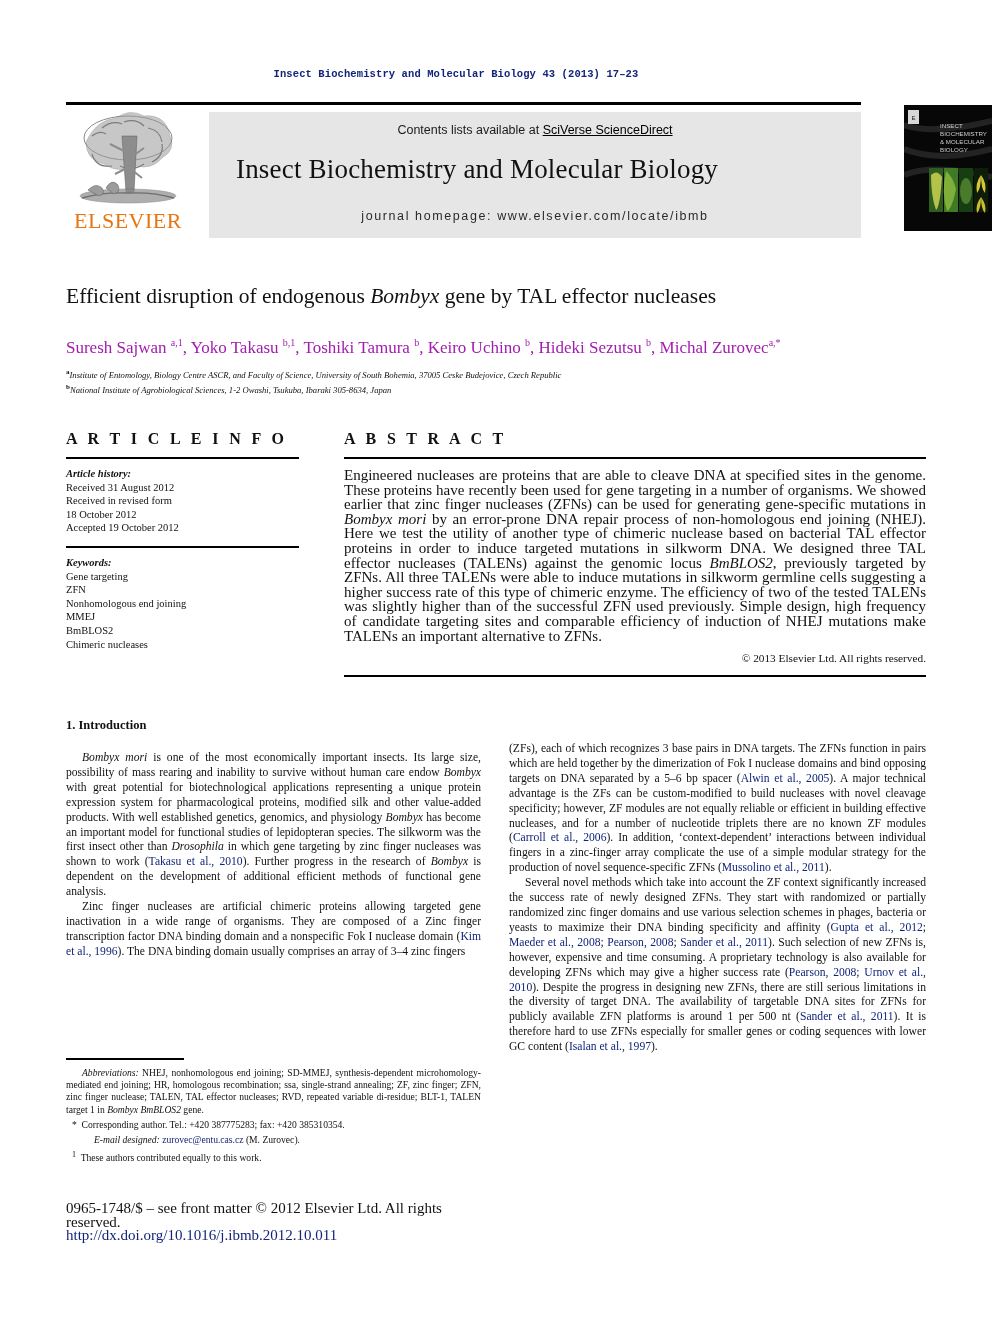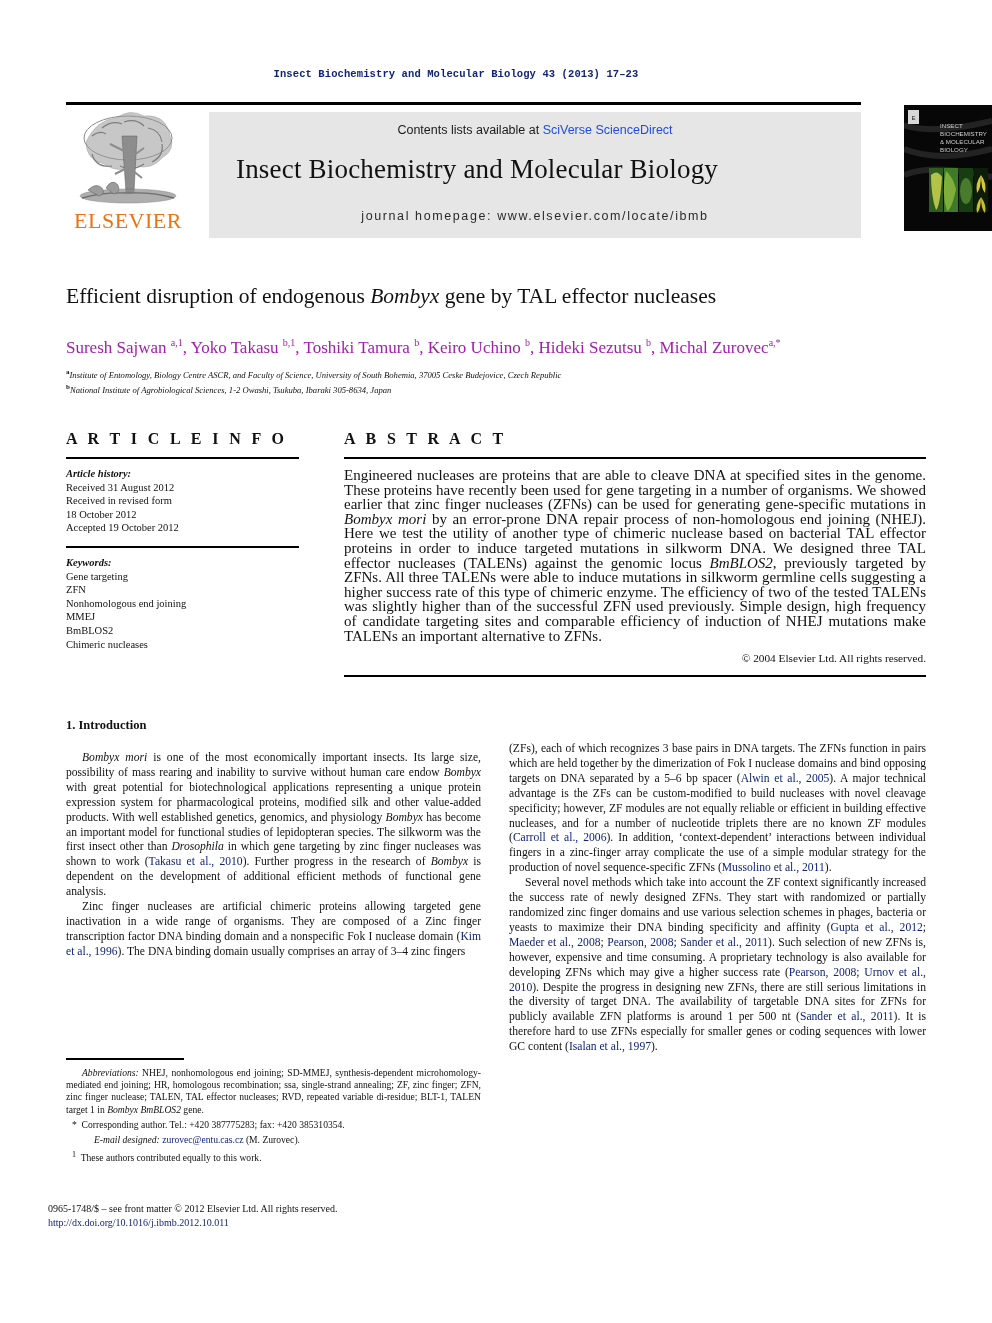--- a/index.html
+++ b/index.html
@@ -75,21 +75,21 @@
     text-align: center;
   }
   .contents-line {
     position: absolute;
     left: 0; top: 11px;
     width: 652px;
     font-family: "Liberation Sans", sans-serif;
     font-size: 12.5px;
     color: #1a1a1a;
   }
-  .contents-line .sd-link { color: #1d4ed8; }
+  .contents-line .sd-link { color: #000000; text-decoration: underline; }
   .journal-title {
     position: absolute;
     left: 0; top: 42px;
     width: 536px;
     font-family: "Liberation Serif", serif;
     font-size: 27px;
     color: #111;
     letter-spacing: 0.2px;
   }
   .journal-home {
@@ -226,24 +226,24 @@
     margin-top: 2px;
     padding-left: 14px;
     text-indent: -8px;
   }
   .fn-item i { font-style: italic; }
   .fn-item .mail { color: #12247a; }
   .fn-sub { padding-left: 28px; text-indent: 0; }
 
   .footer {
     position: absolute;
-    left: 48px; top: 1202px;
+    left: 66px; top: 1202px;
     width: 430px;
     font-family: "Liberation Serif", serif;
-    font-size: 10px;
+    font-size: 15px;
     line-height: 13.5px;
     color: #111;
   }
   .footer .doi { color: #12247a; }
 </style>
 </head>
 <body>
 
 <div class="page">
 
@@ -328,21 +328,21 @@
       <div>MMEJ</div>
       <div>BmBLOS2</div>
       <div>Chimeric nucleases</div>
     </div>
   </div>
 
   <div class="abs-col">
     <div class="sec-head">A B S T R A C T</div>
     <div class="hr-thin"></div>
     <div class="abs-body"><span>Engineered nucleases are proteins that are able to cleave DNA at specified sites in the genome. These proteins have recently been used for gene targeting in a number of organisms. We showed earlier that zinc finger nucleases (ZFNs) can be used for generating gene-specific mutations in </span><i>Bombyx mori</i><span> by an error-prone DNA repair process of non-homologous end joining (NHEJ). Here we test the utility of another type of chimeric nuclease based on bacterial TAL effector proteins in order to induce targeted mutations in silkworm DNA. We designed three TAL effector nucleases (TALENs) against the genomic locus </span><i>BmBLOS2</i><span>, previously targeted by ZFNs. All three TALENs were able to induce mutations in silkworm germline cells suggesting a higher success rate of this type of chimeric enzyme. The efficiency of two of the tested TALENs was slightly higher than of the successful ZFN used previously. Simple design, high frequency of candidate targeting sites and comparable efficiency of induction of NHEJ mutations make TALENs an important alternative to ZFNs.</span></div>
-    <div class="copyright">© 2004 Elsevier Ltd. All rights reserved.</div>
+    <div class="copyright">© 2013 Elsevier Ltd. All rights reserved.</div>
     <div class="hr-thin2"></div>
   </div>
 
   <div class="col-left">
     <div class="intro-head">1. Introduction</div>
     <p class="para"><i>Bombyx mori</i><span> is one of the most economically important insects. Its large size, possibility of mass rearing and inability to survive without human care endow </span><i>Bombyx</i><span> with great potential for biotechnological applications representing a unique protein expression system for pharmacological proteins, modified silk and other value-added products. With well established genetics, genomics, and physiology </span><i>Bombyx</i><span> has become an important model for functional studies of lepidopteran species. The silkworm was the first insect other than </span><i>Drosophila</i><span> in which gene targeting by zinc finger nucleases was shown to work (</span><span class="cite">Takasu et al., 2010</span><span>). Further progress in the research of </span><i>Bombyx</i><span> is dependent on the development of additional efficient methods of functional gene analysis.</span></p>
     <p class="para"><span>Zinc finger nucleases are artificial chimeric proteins allowing targeted gene inactivation in a wide range of organisms. They are composed of a Zinc finger transcription factor DNA binding domain and a nonspecific Fok I nuclease domain (</span><span class="cite">Kim et al., 1996</span><span>). The DNA binding domain usually comprises an array of 3–4 zinc fingers</span></p>
   </div>
 
   <div class="col-right">

